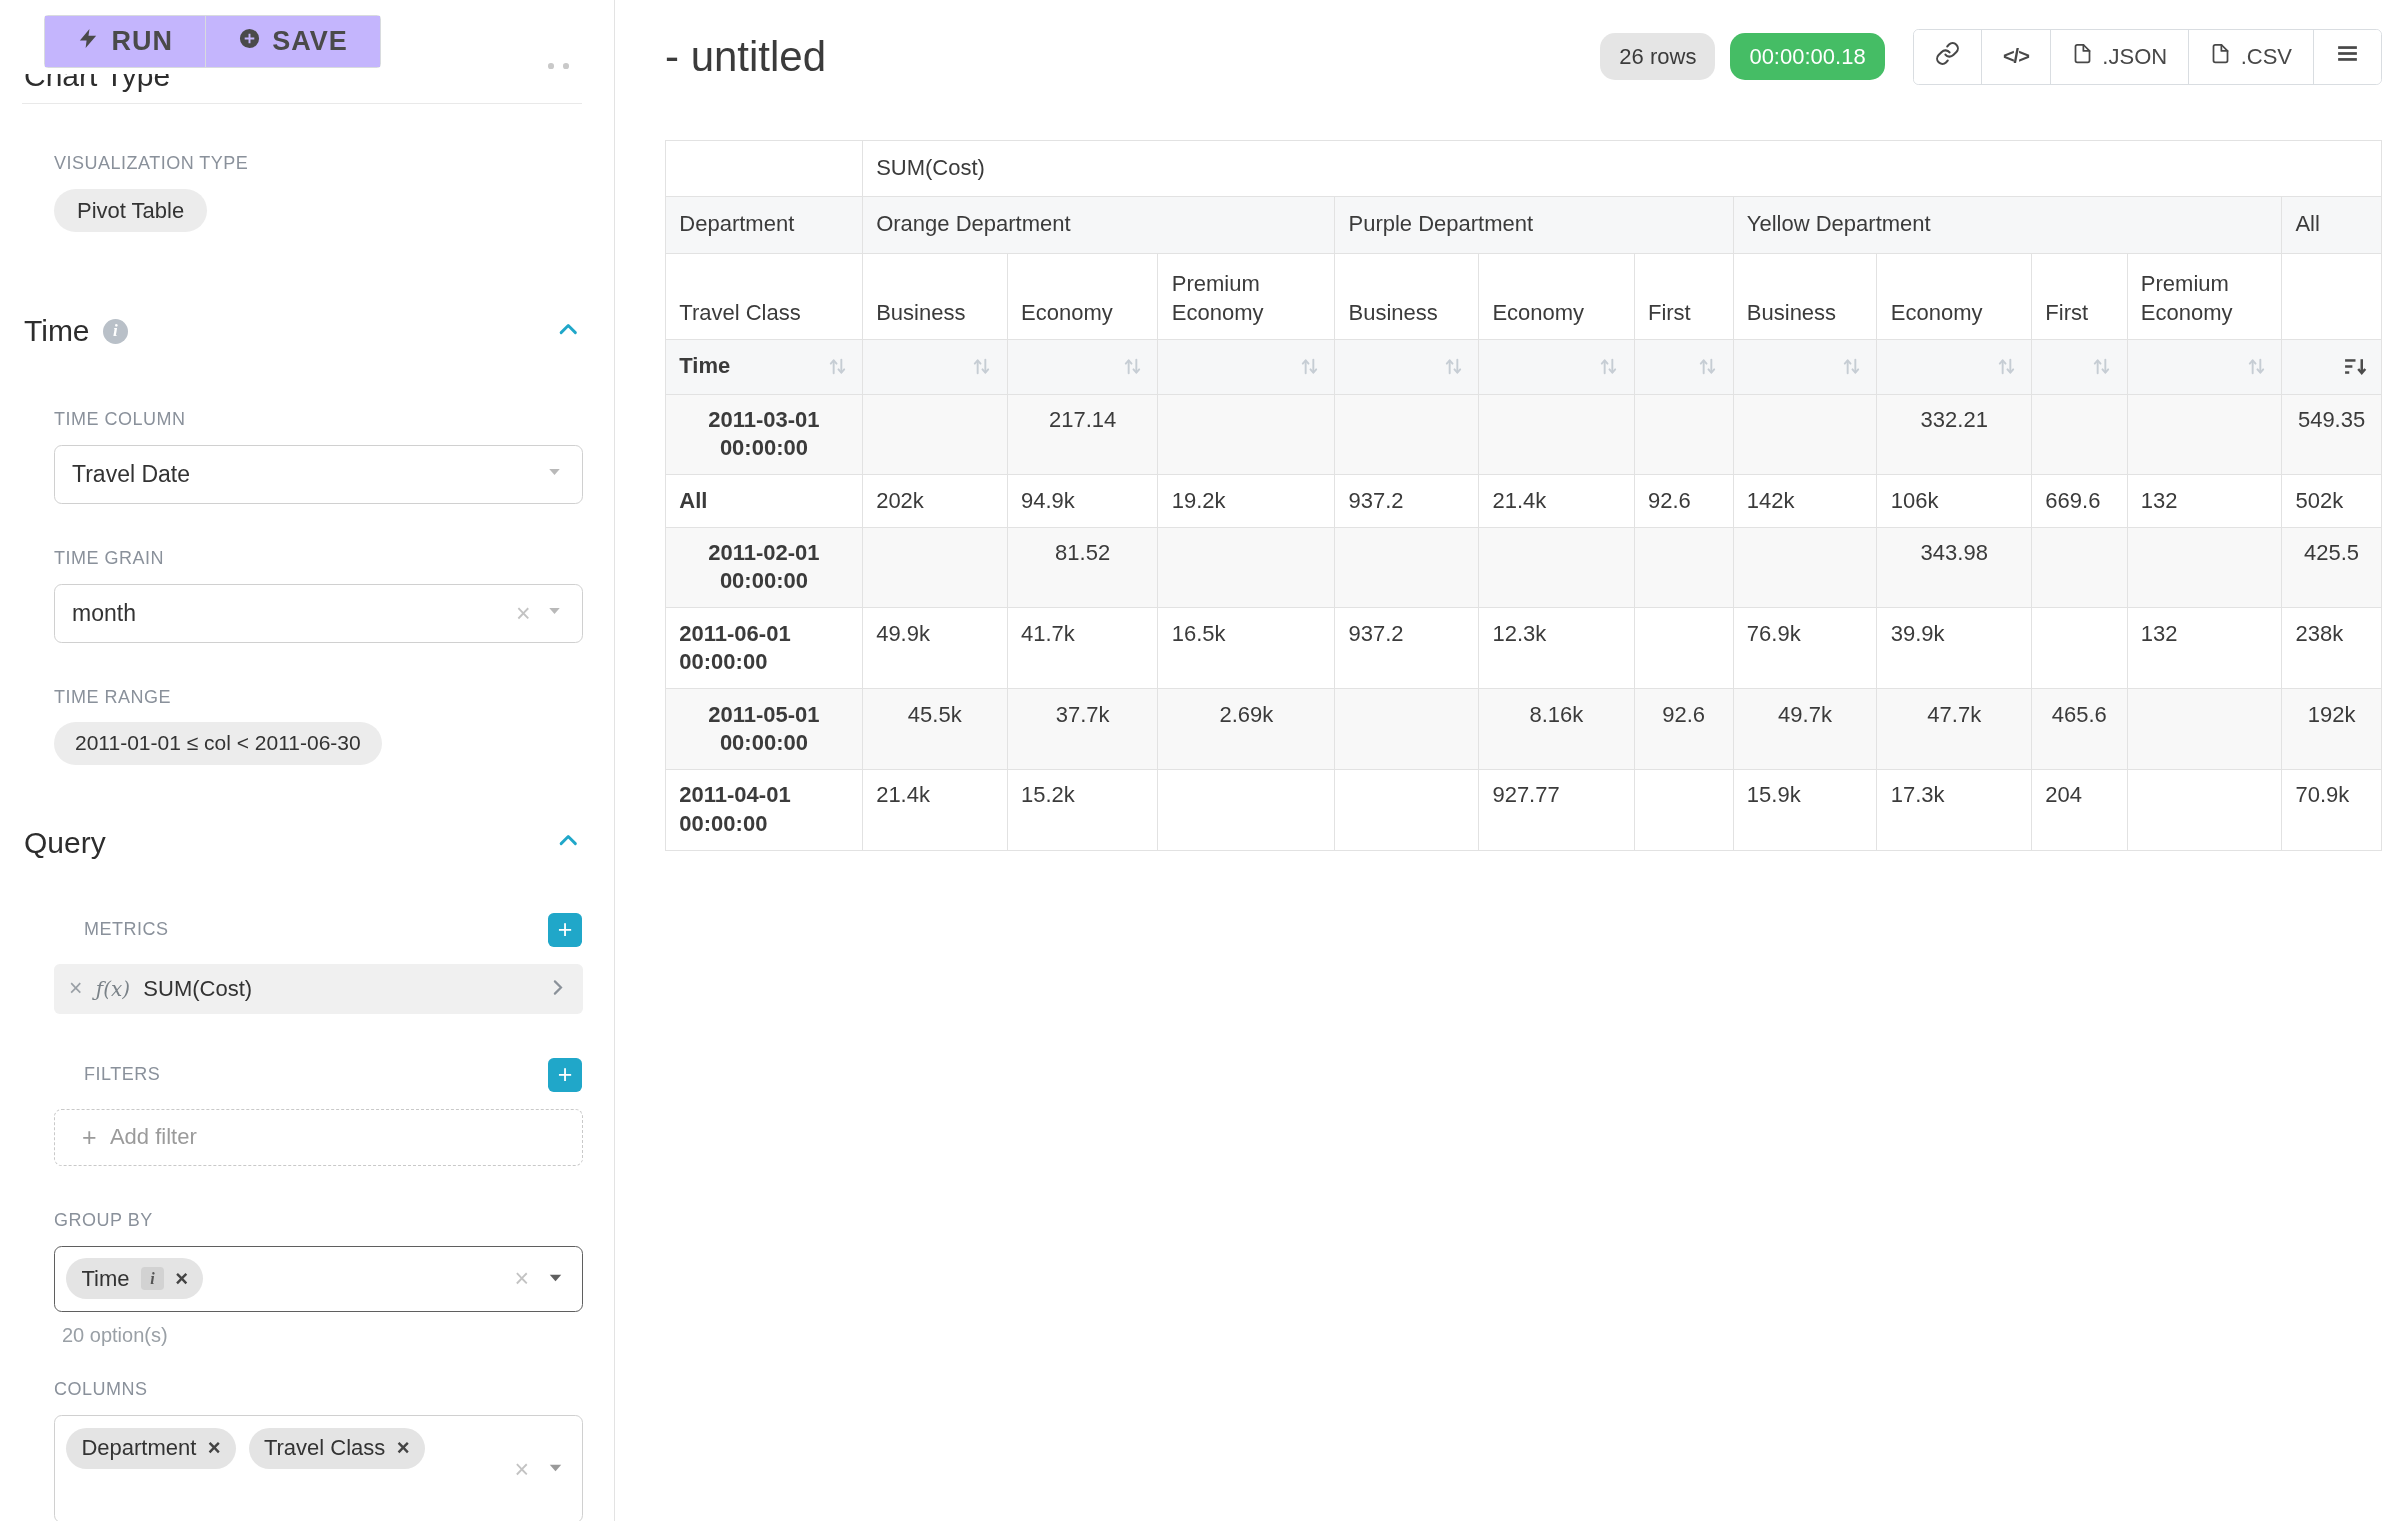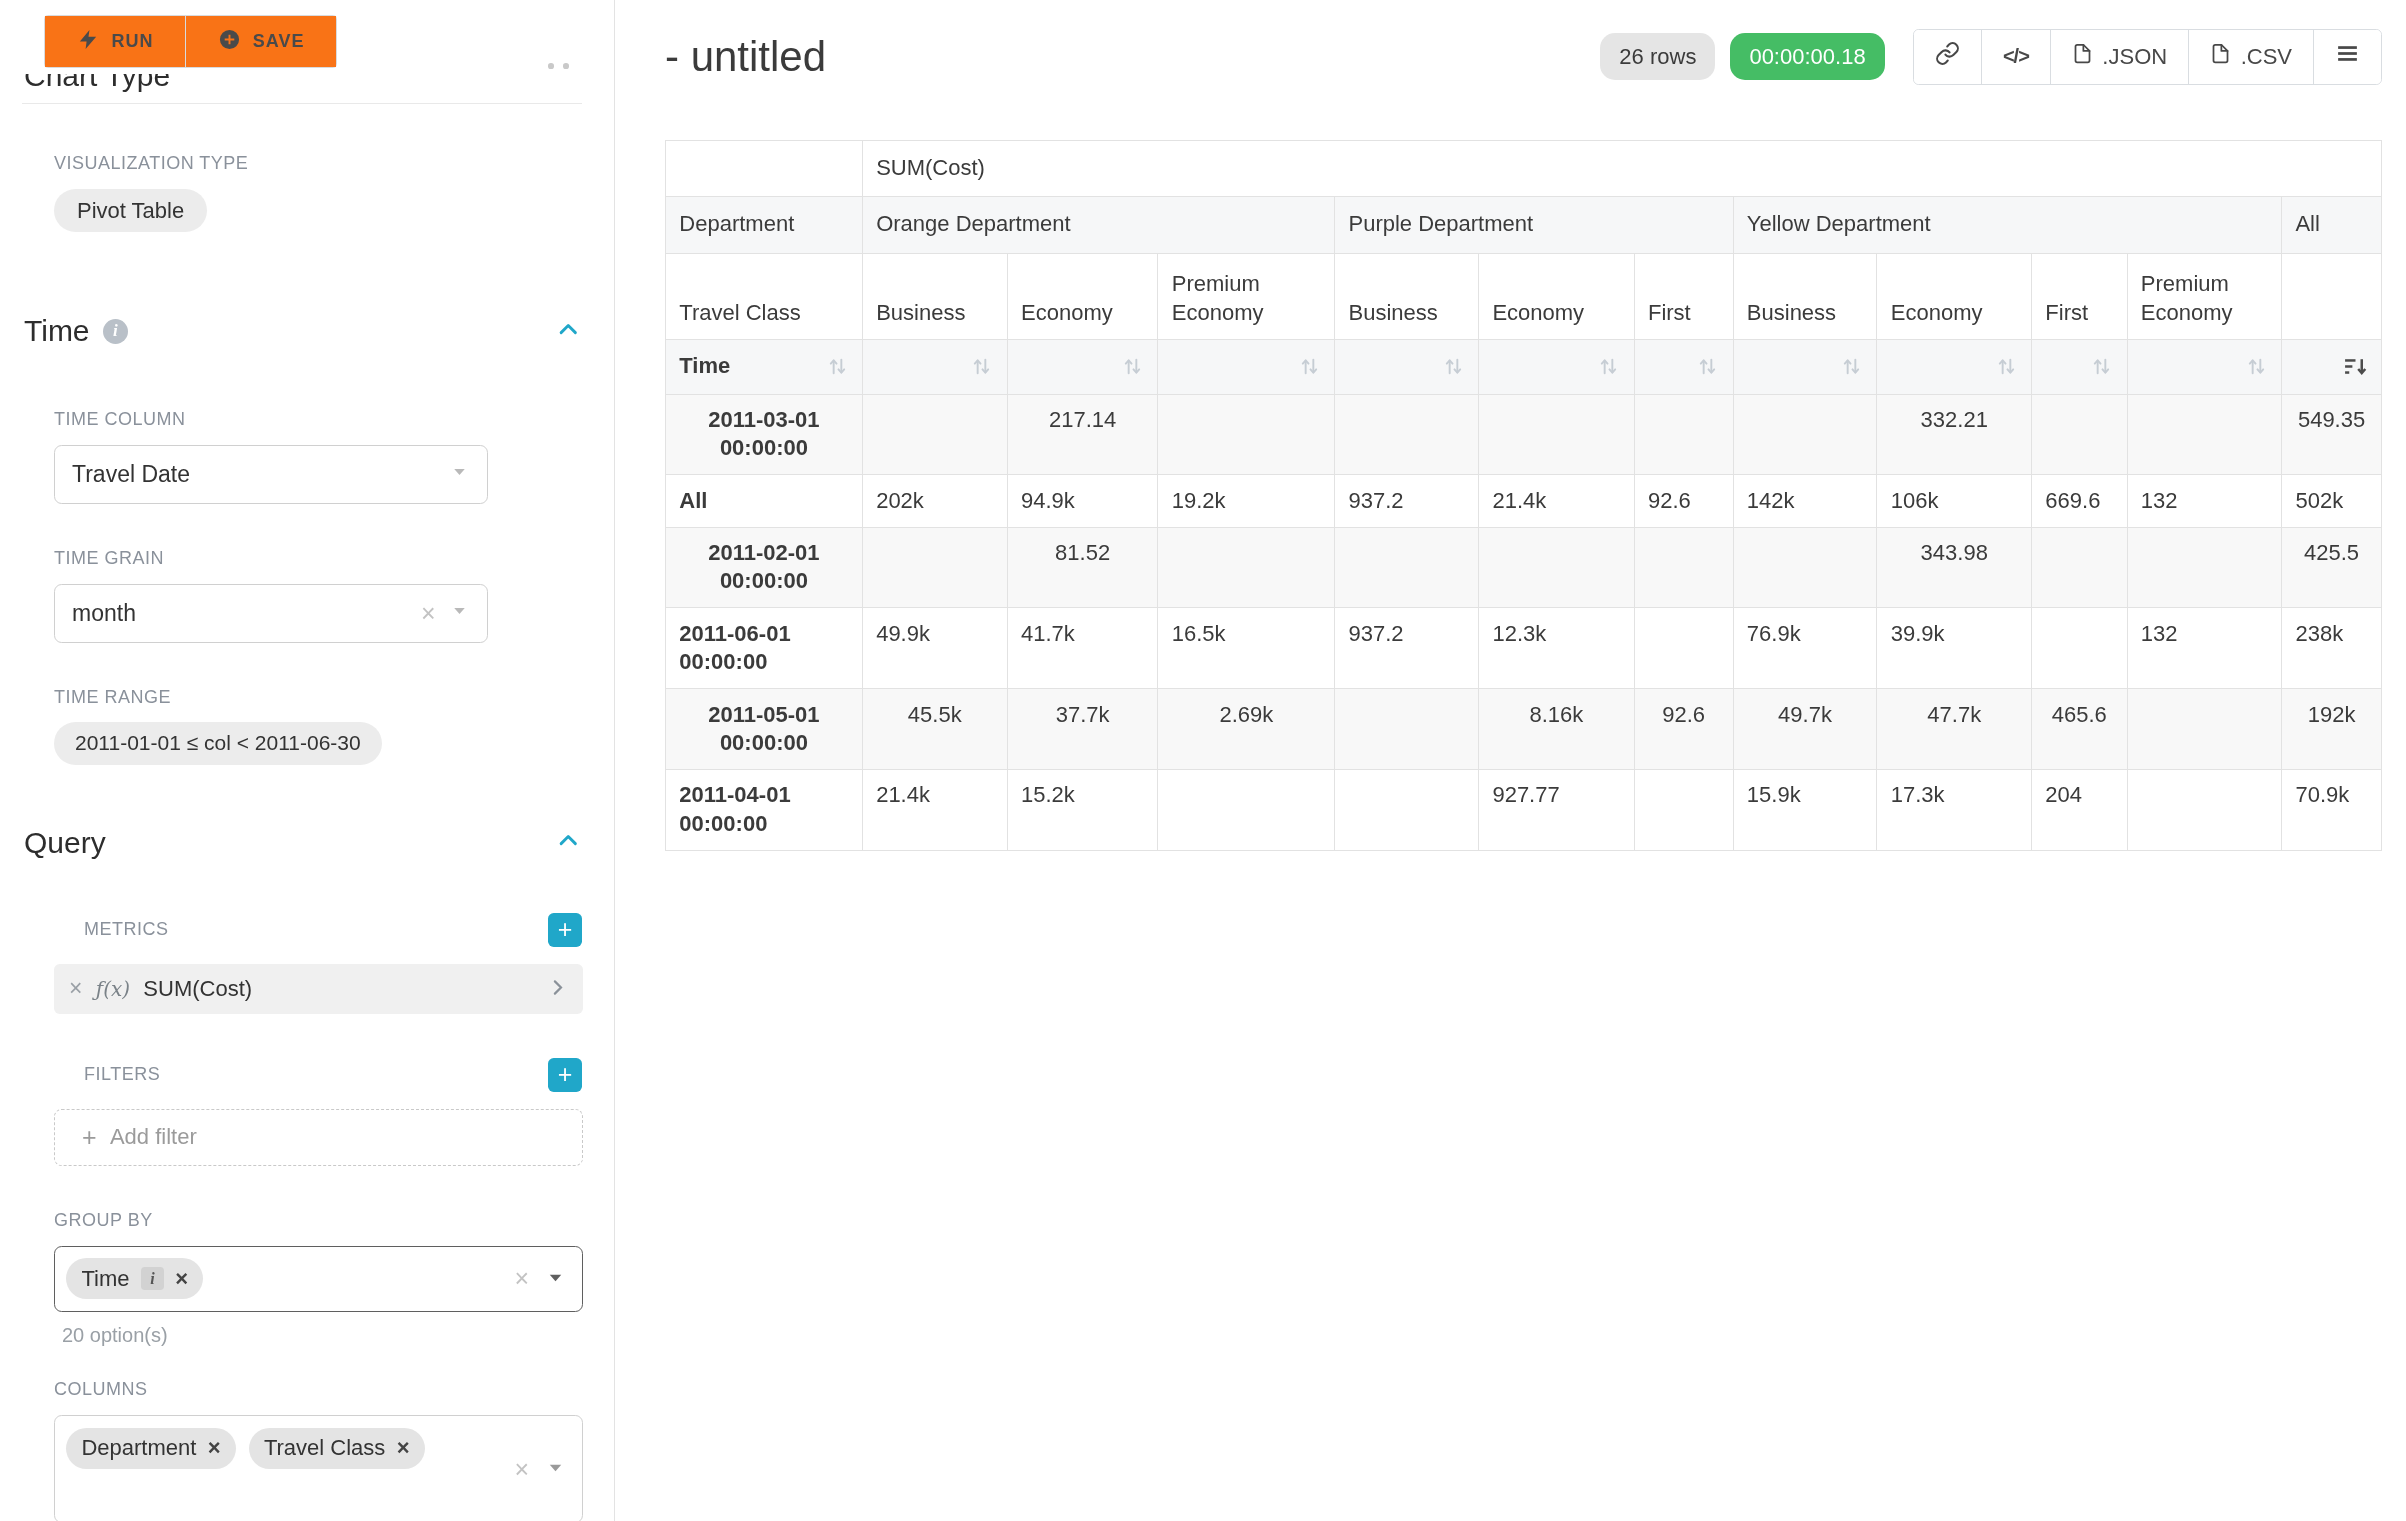--- a/index.html
+++ b/index.html
@@ -13,21 +13,21 @@
   [data-interactable="true"] { cursor: pointer; }
 
   
   .sidebar {
     position: absolute; left: 0; top: 0; width: 615px; height: 1522px;
     border-right: 1px solid #e3e3e3; background: #fff; overflow: hidden;
   }
   .toolbar { margin: 15px 0 0 44px; display: inline-flex; border: 1px solid #d8dbde; border-radius: 3.8px; height: 53px; background:#fff; }
   .tbtn {
     display: flex; align-items: center; gap: 11.4px; padding: 0 32px;
-    font-size: 18px; font-weight: 700; letter-spacing: 1px; color: #4a4a4a; background: #f97316; border: none;
+    font-size: 27px; font-weight: 700; letter-spacing: 1px; color: #4a4a4a; background: #c4b5fd; border: none;
     font-family: "Liberation Sans", sans-serif;
   }
   .tbtn + .tbtn { border-left: 1px solid #d8dbde; }
   .drag-dots { position: absolute; top: 63px; left: 548px; display: flex; gap: 9.5px; }
   .drag-dots span { width: 5.7px; height: 5.7px; border-radius: 50%; background: #c9c9c9; display: block; }
 
   .cut-heading { margin: 5.7px 0 0 24px; height: 21px; overflow: hidden; }
   .cut-heading .cut-inner { display: block; font-size: 30px; color: #2d2d2d; margin-top: -13.3px; line-height: 32px; }
   .divider { margin: 8.6px 32px 0 22px; border-bottom: 1px solid #e9e9e9; }
 
@@ -47,21 +47,21 @@
   .mt-query { margin-top: 61px; }
   .info-circle {
     width: 25px; height: 25px; border-radius: 50%; background: #b9c0c8; color: #fff;
     font-size: 17px; font-weight: 700; display: inline-flex; align-items: center; justify-content: center;
     font-family: "Liberation Serif", serif; font-style: italic;
   }
 
   .mt-lbl1 { margin-top: 61px; }
   .mt-lbl2 { margin-top: 44px; }
   .select {
-    margin: 15px 28px 0 54px; width: 434px; height: 59px; border: 1px solid #d0d0d0; border-radius: 7.6px;
+    margin: 15px 28px 0 54px; width: 529px; height: 59px; border: 1px solid #d0d0d0; border-radius: 7.6px;
     display: flex; align-items: center; padding: 0 17px; background: #fff; font-size: 23px; color: #333;
   }
   .select .grow { flex: 1; }
   .clear-x { color: #c3c3c3; font-size: 25px; line-height: 1; margin-right: 13.3px; }
   .range-pill {
     margin: 13.3px 0 0 54px; display: inline-block; background: #ececec; border-radius: 23px;
     padding: 9.5px 21px; font-size: 21px; color: #333;
   }
 
   .label-row { display: flex; align-items: center; justify-content: space-between; margin: 0 32px 0 84px; }

